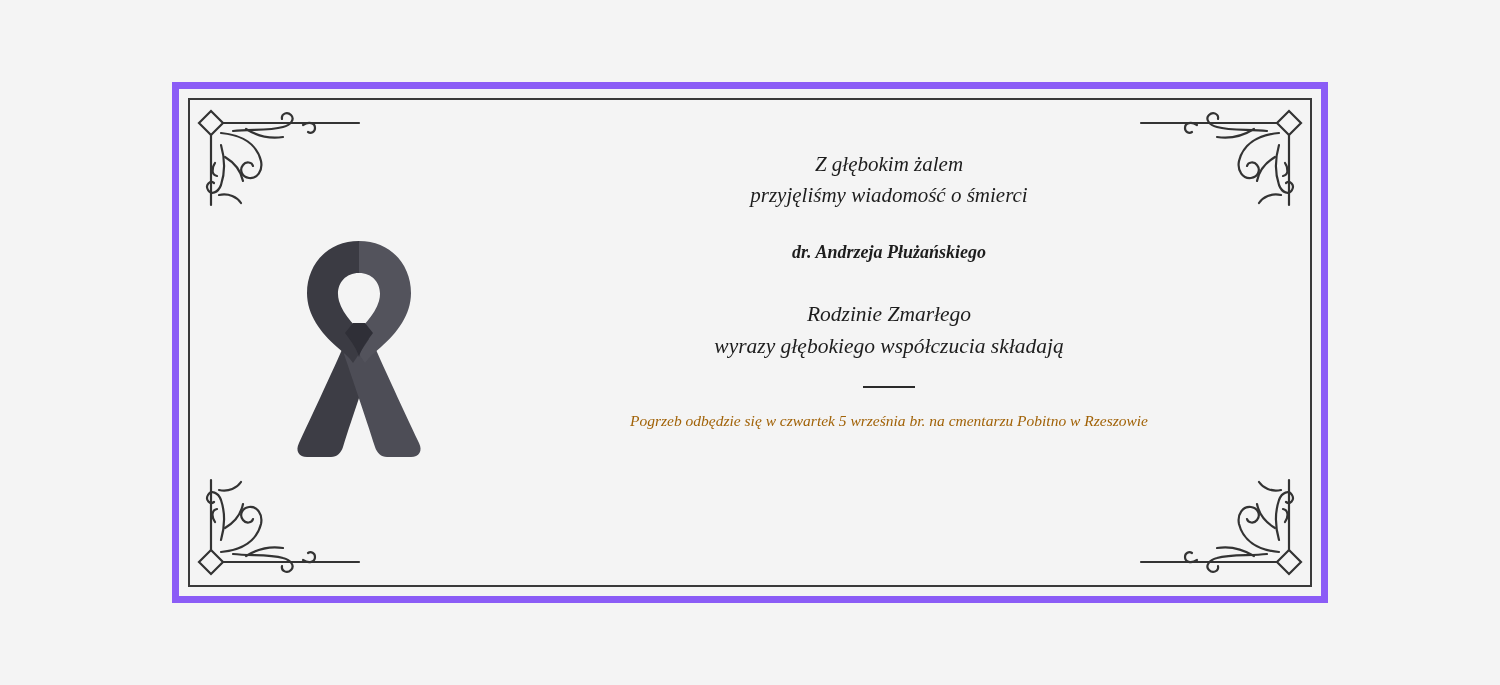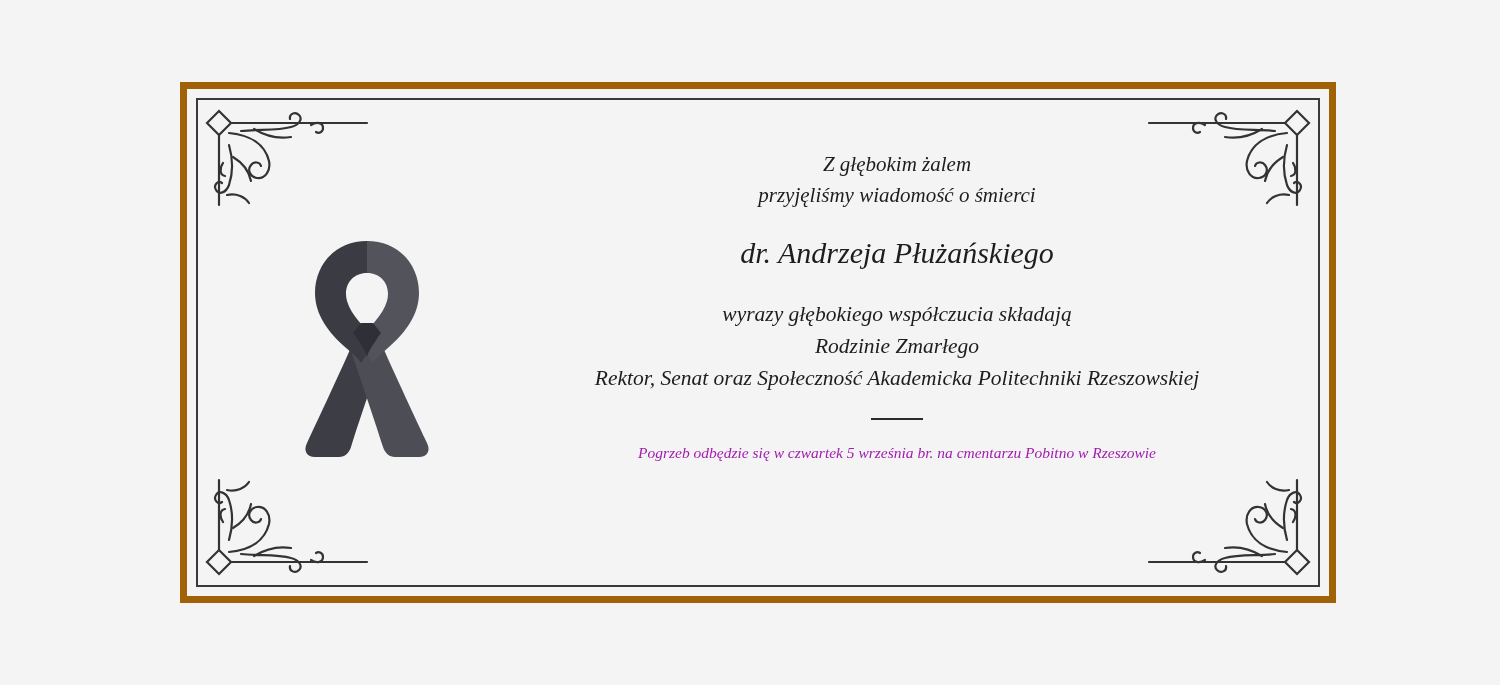--- a/index.html
+++ b/index.html
@@ -17,26 +17,26 @@
   #obituary-page {
     position: relative;
     width: 1500px;
     height: 685px;
     background: #f4f4f4;
   }
 
   
   #frame {
     position: absolute;
-    left: 180px;
+    left: 172px;
     top: 82px;
     width: 1156px;
     height: 521px;
     box-sizing: border-box;
-    border: 7px solid #a16207;
+    border: 7px solid #8b5cf6;
     background: #f4f4f4;
   }
   #frame-inner {
     position: absolute;
     left: 9px;
     top: 9px;
     right: 9px;
     bottom: 9px;
     border: 2px solid #3a3a3a;
     box-sizing: border-box;
@@ -75,39 +75,39 @@
   }
   .line {
     font-style: italic;
     font-size: 21px;
     line-height: 31px;
     white-space: nowrap;
   }
   .intro-group { margin-bottom: 26px; }
   .name-group { margin-bottom: 30px; }
   .name-group .line {
-    font-weight: normal;
-    font-size: 30px;
+    font-weight: bold;
+    font-size: 18px;
     line-height: 31px;
   }
   .condolence-group .line {
     font-size: 21.5px;
     line-height: 32px;
   }
   #divider {
     width: 52px;
     height: 0;
     border-top: 2px solid #2a2a2a;
     margin: 24px auto 22px auto;
   }
   #funeral-note {
     font-style: italic;
     font-size: 15.5px;
     line-height: 22px;
-    color: #a21caf;
+    color: #a16207;
     white-space: nowrap;
   }
 </style>
 </head>
 <body>
 
 <div id="obituary-page">
 
   <div id="frame">
     <div id="frame-inner"></div>
@@ -196,23 +196,22 @@
       <div class="intro-group">
         <div class="line">Z głębokim żalem</div>
         <div class="line">przyjęliśmy wiadomość o śmierci</div>
       </div>
 
       <div class="name-group">
         <div class="line">dr. Andrzeja Płużańskiego</div>
       </div>
 
       <div class="condolence-group">
+        <div class="line">Rodzinie Zmarłego</div>
         <div class="line">wyrazy głębokiego współczucia składają</div>
-        <div class="line">Rodzinie Zmarłego</div>
-        <div class="line">Rektor, Senat oraz Społeczność Akademicka Politechniki Rzeszowskiej</div>
       </div>
 
       <div id="divider"></div>
 
       <div id="funeral-note">Pogrzeb odbędzie się w czwartek 5 września br. na cmentarzu Pobitno w Rzeszowie</div>
     </div>
 
   </div>
 </div>
 

